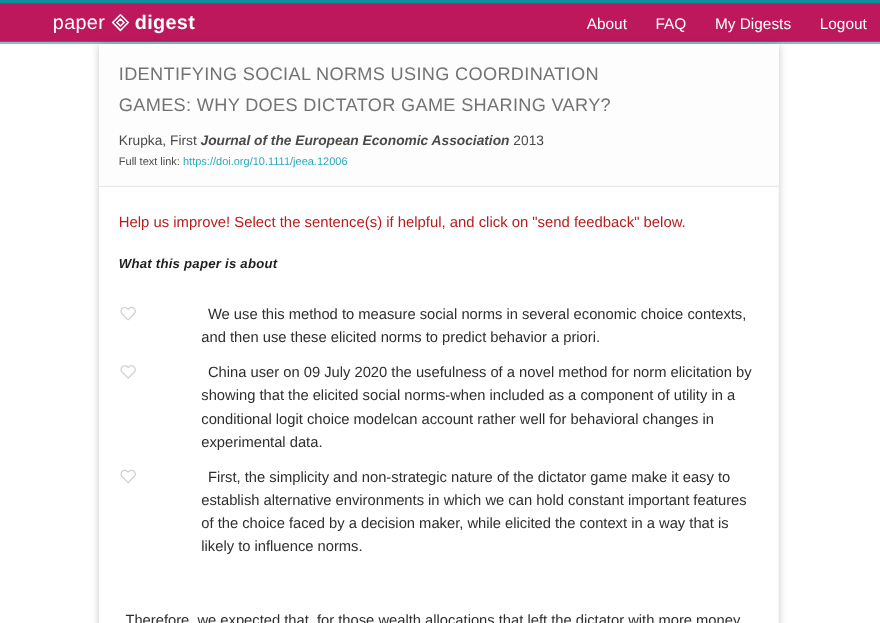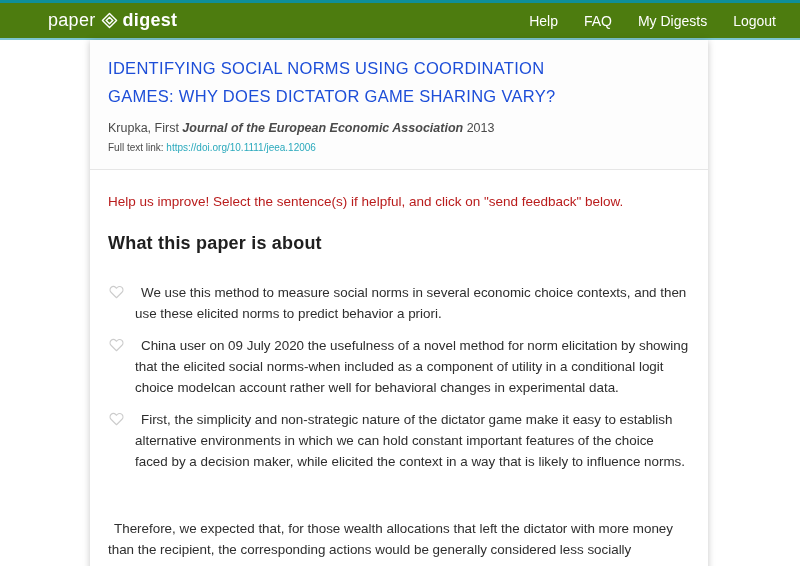--- a/index.html
+++ b/index.html
@@ -6,27 +6,27 @@
   html, body {
     width: 800px; height: 566px;
     overflow: hidden;
     background: #ffffff;
     font-family: "Liberation Sans", sans-serif;
   }
 
   
   .navbar {
     height: 40px;
-    background: #4d7c0f;
+    background: #be185d;
     border-top: 3px solid #0f8f99;
     border-bottom: 2px solid #7cc5cf;
     display: flex;
     align-items: center;
     justify-content: space-between;
-    padding: 0 24px 0 48px;
+    padding: 0 12px 0 48px;
   }
   .logo {
     display: flex;
     align-items: center;
     color: #ffffff;
     font-size: 18px;
     cursor: pointer;
     letter-spacing: 0.3px;
   }
   .logo .word-light { font-weight: 400; }
@@ -54,21 +54,21 @@
     box-shadow: 0 1px 7px rgba(0,0,0,0.22);
   }
   .card-header {
     padding: 14px 18px 12px 18px;
     border-bottom: 1px solid #e6e6e6;
     background: #fdfdfd;
   }
   .paper-title {
     font-size: 16.5px;
     font-weight: 500;
-    color: #1d4ed8;
+    color: #737373;
     letter-spacing: 0.3px;
     line-height: 28px;
     max-width: 480px;
     margin-bottom: 9px;
   }
   .paper-meta {
     font-size: 12.5px;
     color: #4a4a4a;
     line-height: 19px;
   }
@@ -82,33 +82,35 @@
 
   
   .card-body { padding: 20px 12px 10px 18px; }
   .notice {
     color: #b91c1c;
     font-size: 13.5px;
     margin: 2px 0 22px 0;
     line-height: 19px;
   }
   .section-heading {
-    font-size: 18px;
+    font-size: 12px;
     font-weight: 700;
+    font-style: italic;
     color: #1f1f1f;
     letter-spacing: 0.2px;
     margin-bottom: 28px;
   }
   .section { margin-bottom: 10px; }
   .section.gap-top { margin-top: 46px; }
   .sentence-row {
     display: flex;
     align-items: flex-start;
     margin-bottom: 11px;
     cursor: pointer;
+    gap: 48px;
   }
   .heart {
     flex: 0 0 15px;
     margin: 2px 11px 0 1px;
     display: inline-flex;
   }
   .sentence-text {
     flex: 1;
     font-size: 13.4px;
     color: #2e2e2e;
@@ -126,21 +128,21 @@
     <span class="logo-icon">
       <svg width="17" height="17" viewBox="0 0 24 24" fill="none" stroke="#ffffff" stroke-width="2" stroke-linejoin="round" stroke-linecap="round">
         <path d="M12 2 L22 12 L12 22 L2 12 Z"></path>
         <path d="M7.5 12 L12 7.5 L16.5 12"></path>
         <path d="M7.5 12 L12 16.5 L16.5 12"></path>
       </svg>
     </span>
     <span class="word-bold">digest</span>
   </div>
   <div class="nav-links">
-    <a href="#">Help</a>
+    <a href="#">About</a>
     <a href="#">FAQ</a>
     <a href="#">My Digests</a>
     <a href="#">Logout</a>
   </div>
 </div>
 
 <div class="card">
 
   <div class="card-header">
     <div class="paper-title">IDENTIFYING SOCIAL NORMS USING COORDINATION GAMES: WHY DOES DICTATOR GAME SHARING VARY?</div>

